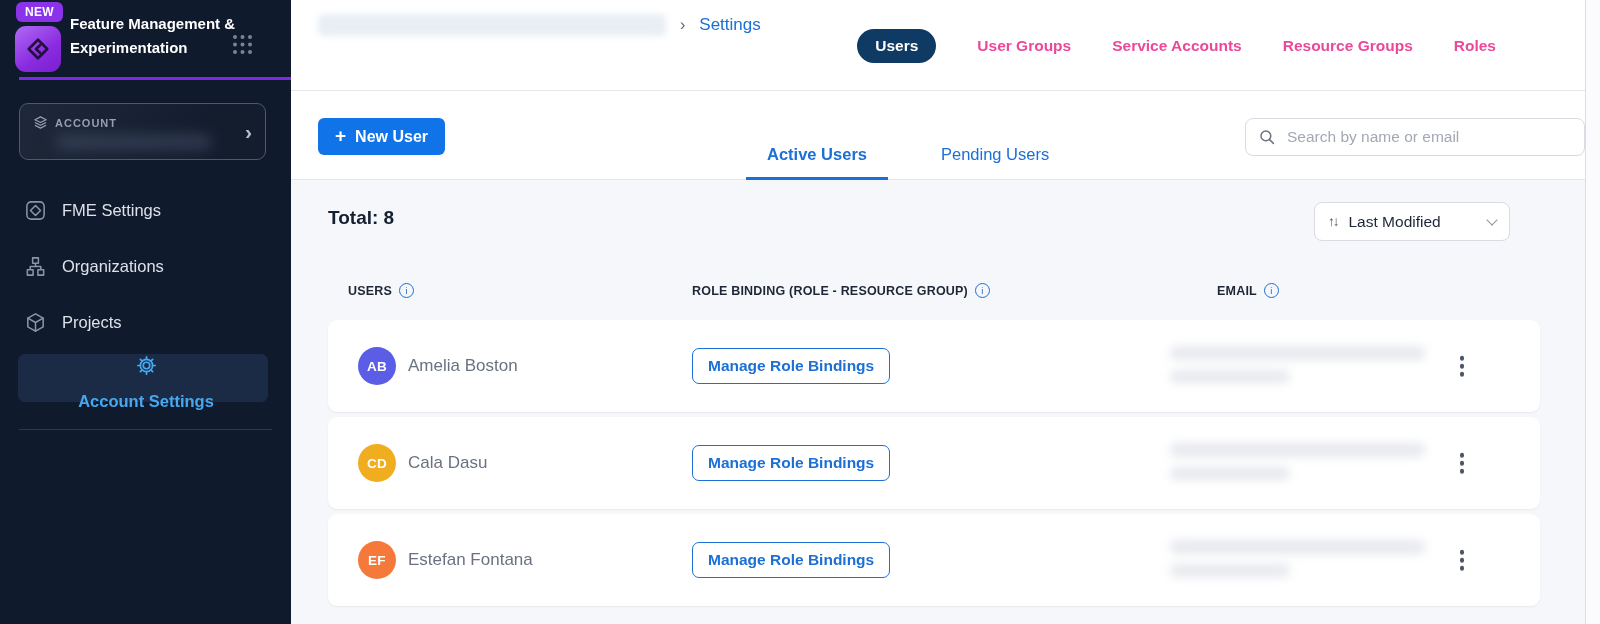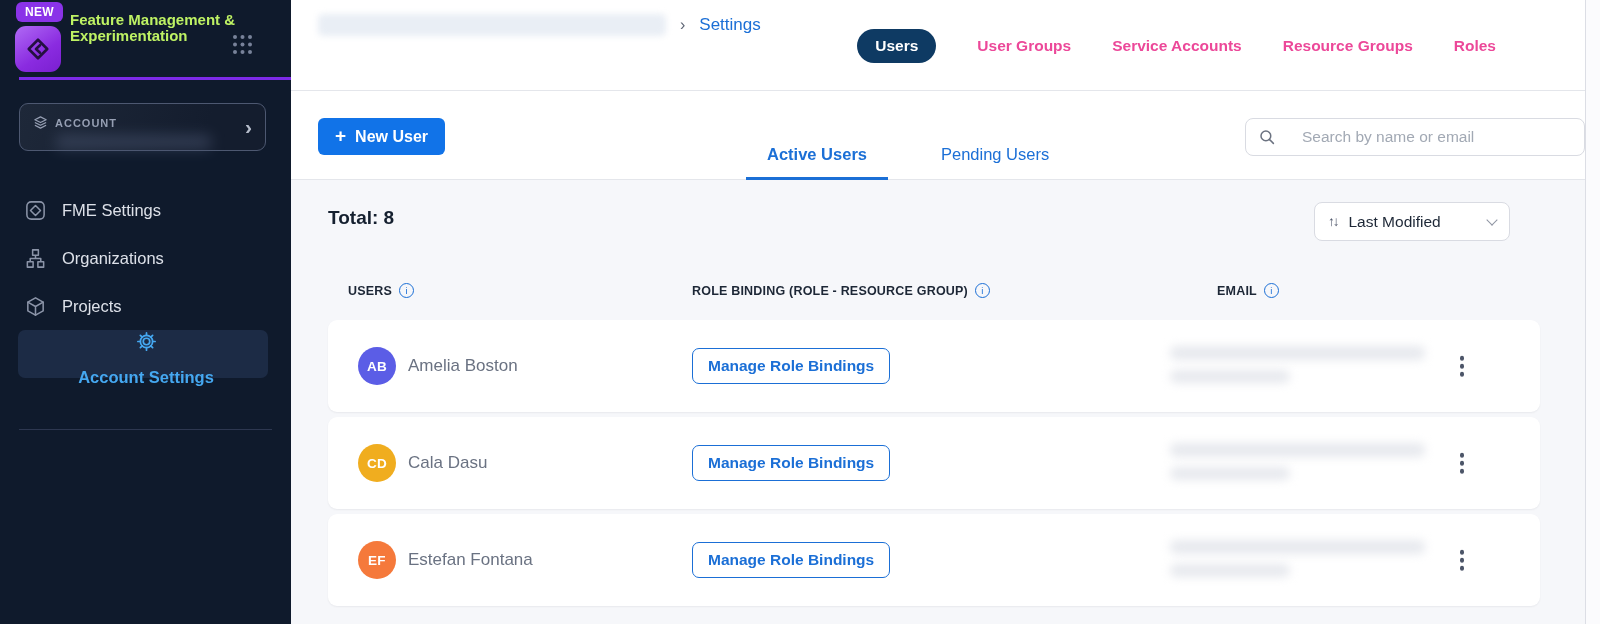--- a/index.html
+++ b/index.html
@@ -8,34 +8,34 @@
     font-family:"Liberation Sans", sans-serif;
     position:relative; background:#fff; overflow:hidden;
   }
   
   .sidebar { position:absolute; left:0; top:0; width:291px; height:624px; background:#0f1a2c; }
   .new-badge { position:absolute; left:16px; top:2px; background:#8a33e8; color:#fff;
     font-size:12px; font-weight:700; padding:3px 9px; border-radius:6px; letter-spacing:.3px; }
   .logo-tile { position:absolute; left:15px; top:26px; width:46px; height:46px; border-radius:11px;
     background:linear-gradient(145deg,#b06af5 0%,#8a2be0 60%,#7a1fd0 100%);
     display:flex; align-items:center; justify-content:center; }
-  .app-title { position:absolute; left:70px; top:12px; width:172px; color:#bef264;
-    font-size:15px; font-weight:700; line-height:16px; }
+  .app-title { position:absolute; left:70px; top:12px; width:172px; color:#ffffff;
+    font-size:15px; font-weight:700; line-height:24px; }
   .grid-icon { position:absolute; left:231px; top:33px; }
   .accent-line { position:absolute; left:19px; top:77px; width:272px; height:3px; background:#7d2ae8; }
-  .account-box { position:absolute; left:19px; top:103px; width:247px; height:48px;
+  .account-box { position:absolute; left:19px; top:103px; width:247px; height:57px;
     border:1px solid #4d5871; border-radius:9px;
     background:linear-gradient(110deg,#1e2839 0%,#141d2e 75%); cursor:pointer;padding-left:33px; }
   .account-head { position:absolute; left:13px; top:11px; display:flex; gap:7px; align-items:center;
     color:#97a0b4; font-size:11px; font-weight:700; letter-spacing:1px; }
   .account-blur { position:absolute; left:36px; top:31px; width:155px; height:14px;
     background:#4a5570; filter:blur(7px); border-radius:4px; opacity:.55; }
   .account-chevron { position:absolute; right:13px; top:50%; transform:translateY(-54%);
     color:#b6bdcb; font-size:21px; font-weight:700; line-height:1; }
-  .menu { position:absolute; left:18px; top:186px; width:250px; display:flex; flex-direction:column; gap:0; }
+  .menu { position:absolute; left:18px; top:186px; width:250px; display:flex; flex-direction:column; gap:8px; }
   .menu-item { display:flex; align-items:center; gap:15px; height:48px; padding-left:6px;
     border-radius:7px; color:#dde1e9; font-size:16.5px; cursor:pointer; }
   .menu-item .menu-icon { color:#8b94a8; display:flex; }
   .menu-item.active { background:#1c2b45; color:#45a8f1; font-weight:600;flex-direction:column; }
   .menu-item.active .menu-icon { color:#45a8f1; }
   .menu-divider { position:absolute; left:19px; top:429px; width:253px; height:1px; background:#2d3750; }
 
   
   .main { position:absolute; left:291px; top:0; width:1309px; height:624px; background:#fff; }
   .right-strip { position:absolute; left:1294px; top:0; width:15px; height:624px;
@@ -57,21 +57,21 @@
     border-bottom:1px solid #e4e6eb; }
   .new-user-btn { position:absolute; left:27px; top:27px; height:37px; display:inline-flex;
     align-items:center; gap:9px; padding:0 17px; background:#1173e8; color:#fff; border:none;
     border-radius:6px; font-size:16px; font-weight:700; font-family:inherit; cursor:pointer; }
   .new-user-btn .plus { font-size:19px; font-weight:700; margin-top:-2px; }
   .tabs { position:absolute; left:455px; bottom:-1px; display:flex; gap:32px; height:49px; }
   .tab { display:flex; align-items:center; padding:0 21px; font-size:16.5px; color:#1b6fd6;
     border-bottom:3px solid transparent; cursor:pointer; white-space:nowrap; }
   .tab.active { border-bottom-color:#1b6fd6; font-weight:600; }
   .search { position:absolute; left:954px; top:27px; width:340px; height:38px; background:#fff;
-    border:1px solid #d9dbe2; border-radius:8px; display:flex; align-items:center; padding:0 12px; gap:26px; }
+    border:1px solid #d9dbe2; border-radius:8px; display:flex; align-items:center; padding:0 12px; gap:11px; }
   .search input { border:none; outline:none; font-size:15.5px; color:#374151; width:100%;
     font-family:inherit; background:transparent; }
   .search input::placeholder { color:#a2a9b4; }
 
   .content { position:absolute; left:0; top:180px; width:1294px; height:444px; background:#f6f7fa; }
   .total { position:absolute; left:37px; top:27px; font-size:19px; font-weight:700; color:#15202f; }
   .sort { position:absolute; left:1023px; top:22px; width:196px; height:39px; background:#fff;
     border:1px solid #d9dbe2; border-radius:8px; display:flex; align-items:center;
     padding:0 13px; gap:9px; cursor:pointer; }
   .sort-arrows { font-size:13.5px; color:#4c5468; letter-spacing:-2px; margin-right:2px; }

